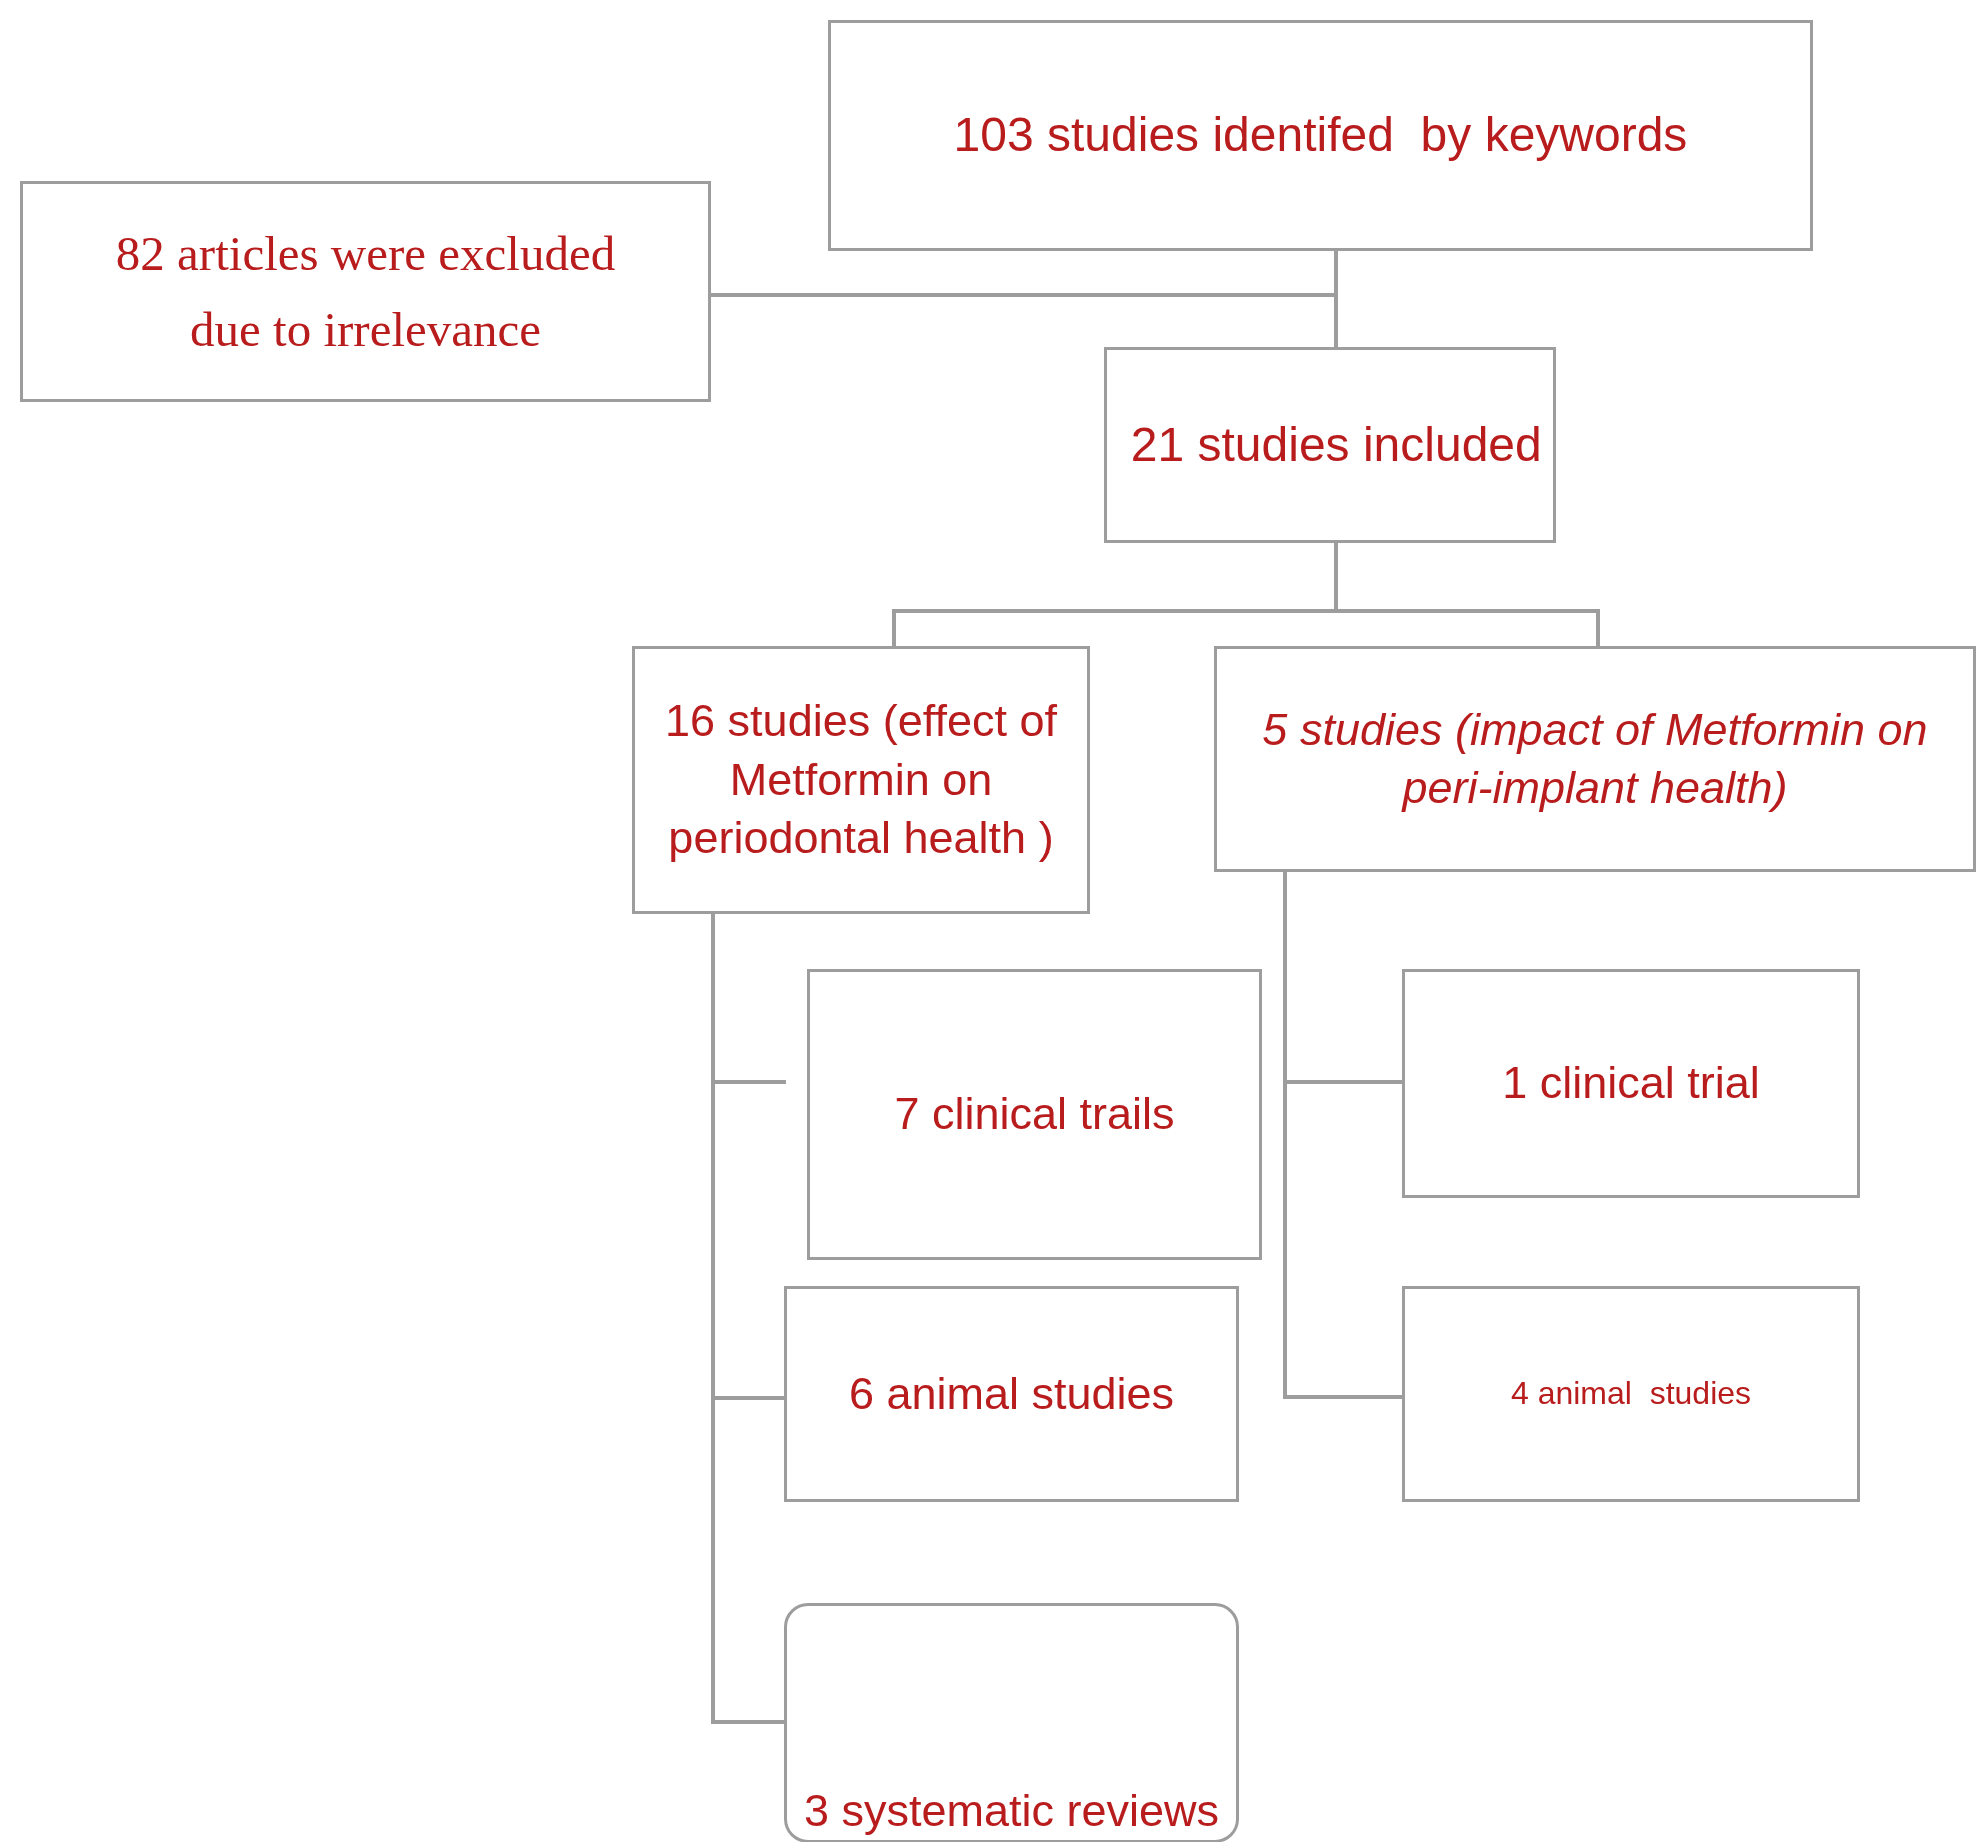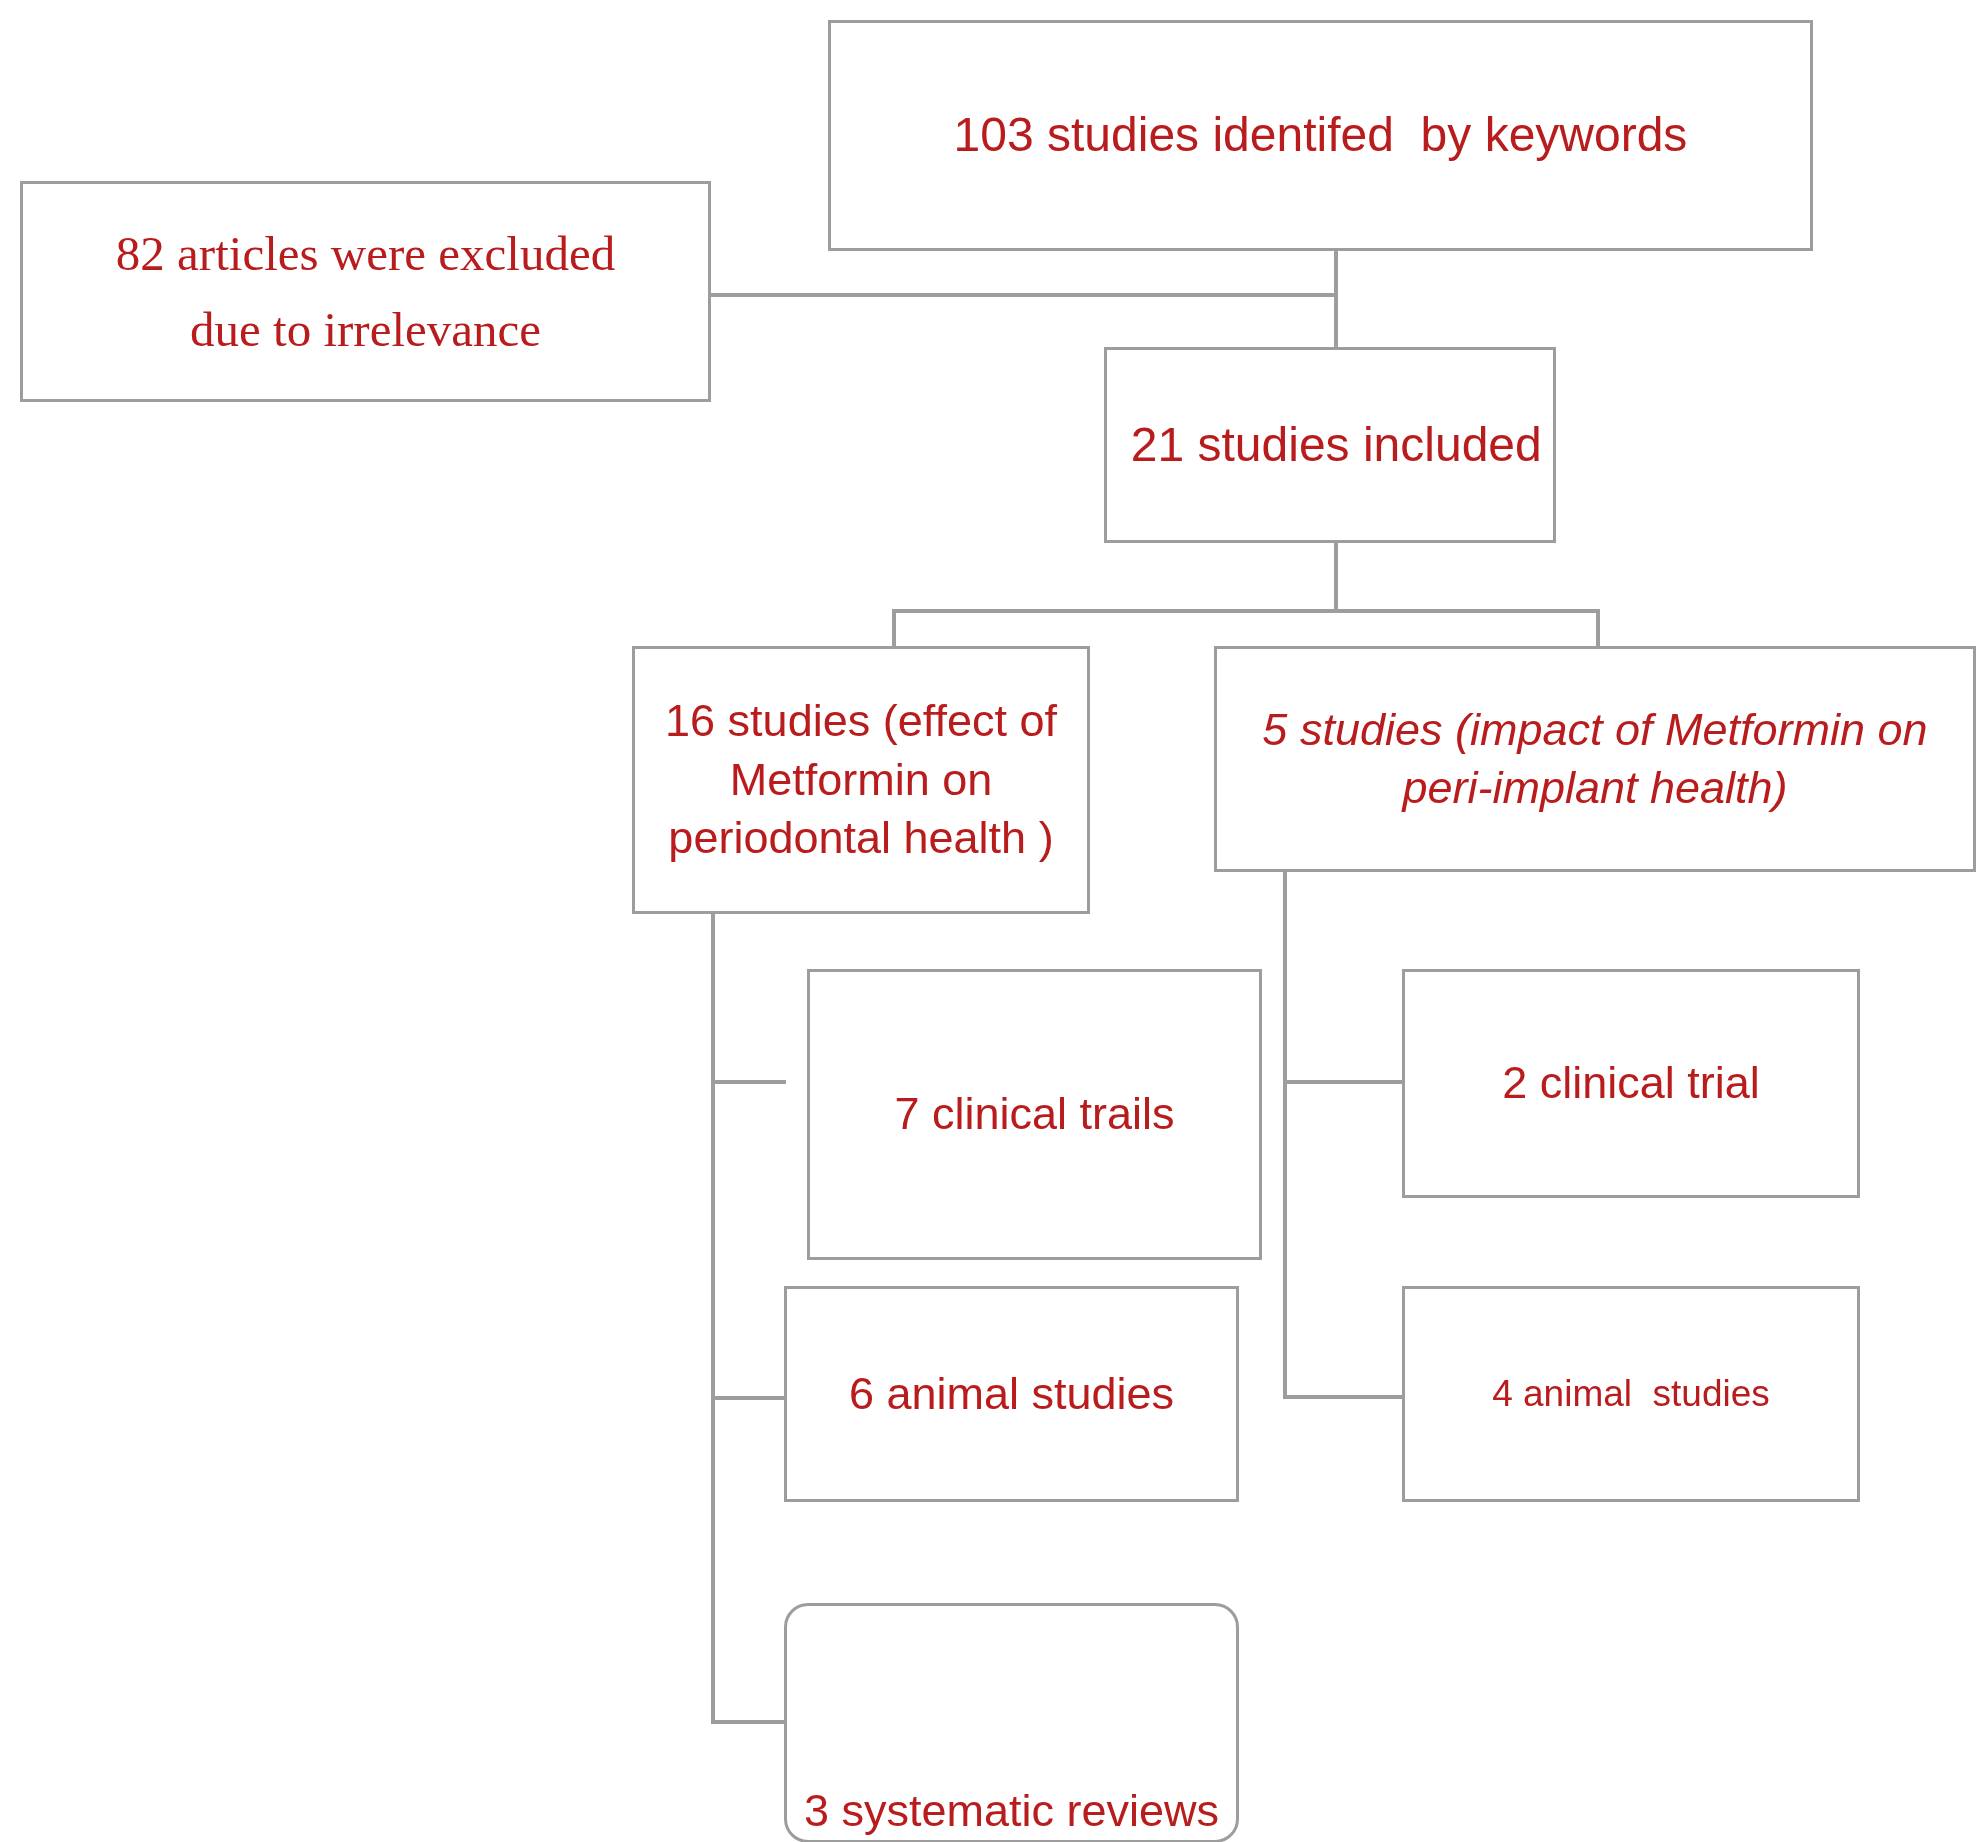--- a/index.html
+++ b/index.html
@@ -39,21 +39,21 @@
   #node-excluded     { left:20px;   top:181px;  width:691px; height:221px; font-size:49px;
                        font-family:"Liberation Serif", serif; line-height:1.55;text-align:center; }
   #node-included     { left:1104px; top:339px;  width:452px;  height:196px; font-size:48px;
                        justify-content:flex-start; padding-left:16.3px;margin-top:8px; }
   #node-periodontal  { left:632px; top:646px; width:458px;  height:268px; font-size:45px; }
   #node-periimplant  { left:1214px; top:646px; width:762px; height:226px; font-size:45px;
                        font-style:italic; }
   #node-trials-left  { left:784px; top:969px; width:455px;  height:291px; font-size:45px;margin-left:23px; }
   #node-trials-right { left:1402px; top:969px; width:458px;  height:229px; font-size:45px; }
   #node-animal-left  { left:784px; top:1286px; width:455px;  height:216px; font-size:45px; }
-  #node-animal-right { left:1402px; top:1286px; width:458px;  height:216px; font-size:37px; }
+  #node-animal-right { left:1402px; top:1286px; width:458px;  height:216px; font-size:32px; }
   #node-reviews      { left:784px; top:1603px; width:455px;  height:240px; font-size:45px;
                        align-items:flex-end; padding-top:75px; padding-left:0; padding-right:0;border-radius:24px; }
 
   
   .conn {
     position: absolute;
     background: #9d9d9d;
   }
   .conn.v { width: 3.8px; }
   .conn.h { height: 3.8px; }
@@ -100,21 +100,21 @@
 
   <div class="node" id="node-periimplant">
     <span class="label">5 studies (impact of Metformin on peri-implant health)</span>
   </div>
 
   <div class="node" id="node-trials-left">
     <span class="label">7 clinical trails</span>
   </div>
 
   <div class="node" id="node-trials-right">
-    <span class="label">2 clinical trial</span>
+    <span class="label">1 clinical trial</span>
   </div>
 
   <div class="node" id="node-animal-left">
     <span class="label">6 animal studies</span>
   </div>
 
   <div class="node" id="node-animal-right">
     <span class="label">4 animal  studies</span>
   </div>
 

